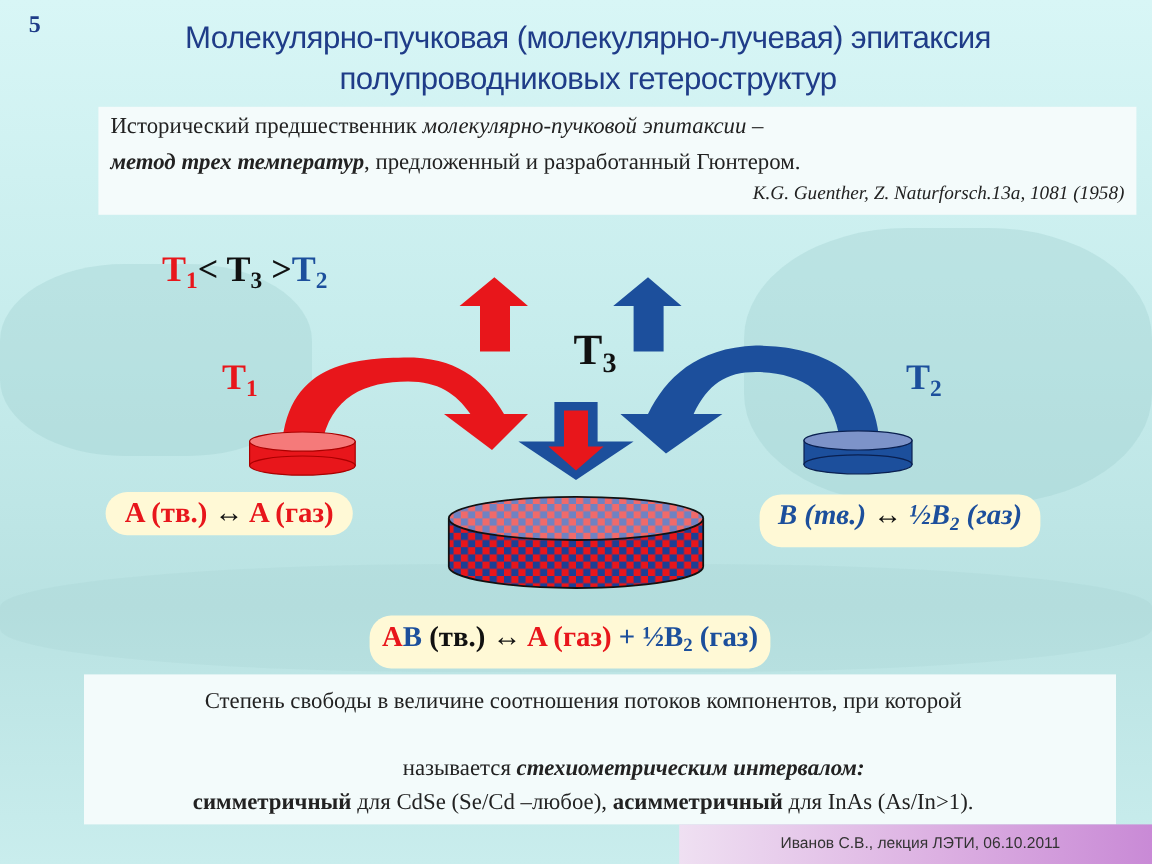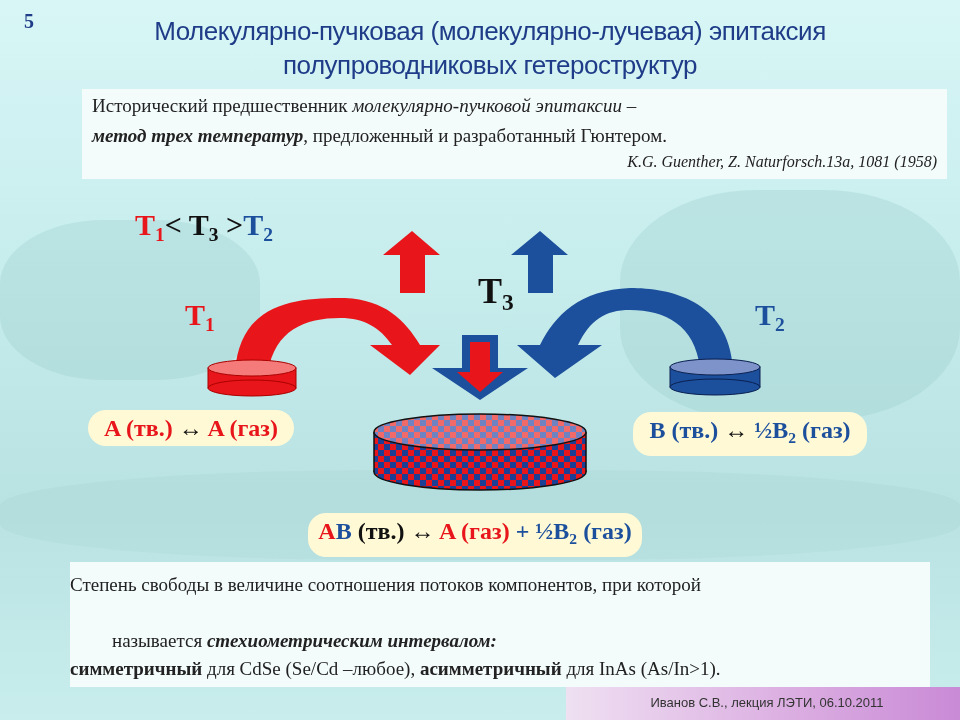--- a/index.html
+++ b/index.html
@@ -13,21 +13,21 @@
   .hist-line { position:absolute; font-size:19px; color:#222; white-space:nowrap; }
   .it { font-style:italic; }
   .bi { font-style:italic; font-weight:bold; }
   .cite { font-style:italic; font-size:16px; }
   .ineq { position:absolute; left:135px; top:208px; font-weight:bold; font-size:30px; white-space:nowrap; }
   .red { color:#e8161b; } .blue { color:#1c4f9c; } .black { color:#111; }
   sub { font-size:0.65em; vertical-align:-0.3em; }
   .t-label { position:absolute; font-weight:bold; font-size:30px; }
   .eq-box { position:absolute; background:#fff9d6; font-weight:bold; font-size:24px; white-space:nowrap; text-align:center; line-height:36px;border-radius:18px; }
   .bottom-box { position:absolute; left:70px; top:562px; width:860px; height:125px; background:#f3fbfb; }
-  .bline { position:absolute; left:0; width:808px; font-size:19px; color:#222; white-space:nowrap; }
+  .bline { position:absolute; left:12px; width:808px; text-align:center; font-size:19px; color:#222; white-space:nowrap; }
   .footer { position:absolute; left:566px; top:687px; width:394px; height:33px;
             background:linear-gradient(90deg,#efe0f2 0%,#dcb0e2 55%,#c98ad6 100%); }
   .footer-text { position:absolute; left:0; width:402px; top:8px; text-align:center; font-family:"Liberation Sans",sans-serif; font-size:13px; color:#333; }
   svg { position:absolute; left:0; top:0; }
 </style>
 </head>
 <body>
 
 <div class="bg-blob" style="left:0;top:220px;width:260px;height:160px;"></div>
 <div class="bg-blob" style="left:620px;top:190px;width:340px;height:230px;"></div>
@@ -109,21 +109,21 @@
   <span class="red"><span>T</span><sub>1</sub></span><span class="black">&lt; </span><span class="black"><span>T</span><sub>3</sub></span><span class="black"> &gt;</span><span class="blue"><span>T</span><sub>2</sub></span>
 </div>
 
 <div class="t-label red" style="left:185px;top:298px;"><span>T</span><sub>1</sub></div>
 <div class="t-label blue" style="left:755px;top:298px;"><span>T</span><sub>2</sub></div>
 <div class="t-label black" style="left:462px;top:270px;font-size:36px;margin-left:16px;"><span>T</span><sub>3</sub></div>
 
 <div class="eq-box" style="left:88px;top:410px;width:206px;">
   <span class="red">A (тв.) </span><span class="black">↔</span><span class="red"> A (газ)</span>
 </div>
-<div class="eq-box" style="left:633px;top:412px;width:234px;">
+<div class="eq-box" style="left:633px;top:412px;width:234px;font-style:italic;">
   <span class="blue">B (тв.) </span><span class="black">↔</span><span class="blue"> ½B</span><sub class="blue">2</sub><span class="blue"> (газ)</span>
 </div>
 <div class="eq-box" style="left:308px;top:513px;width:334px;">
   <span class="red">A</span><span class="blue">B</span><span class="black"> (тв.) </span><span class="black">↔</span><span class="red"> A (газ)</span><span class="blue"> + ½B</span><sub class="blue">2</sub><span class="blue"> (газ)</span>
 </div>
 
 <div class="bottom-box">
   <div class="bline" style="top:12px;">Степень свободы в величине соотношения  потоков компонентов, при которой</div>
   <div class="bline" style="top:68px;padding-left:42px;">
     <span>называется </span><span class="bi">стехиометрическим интервалом:</span>

